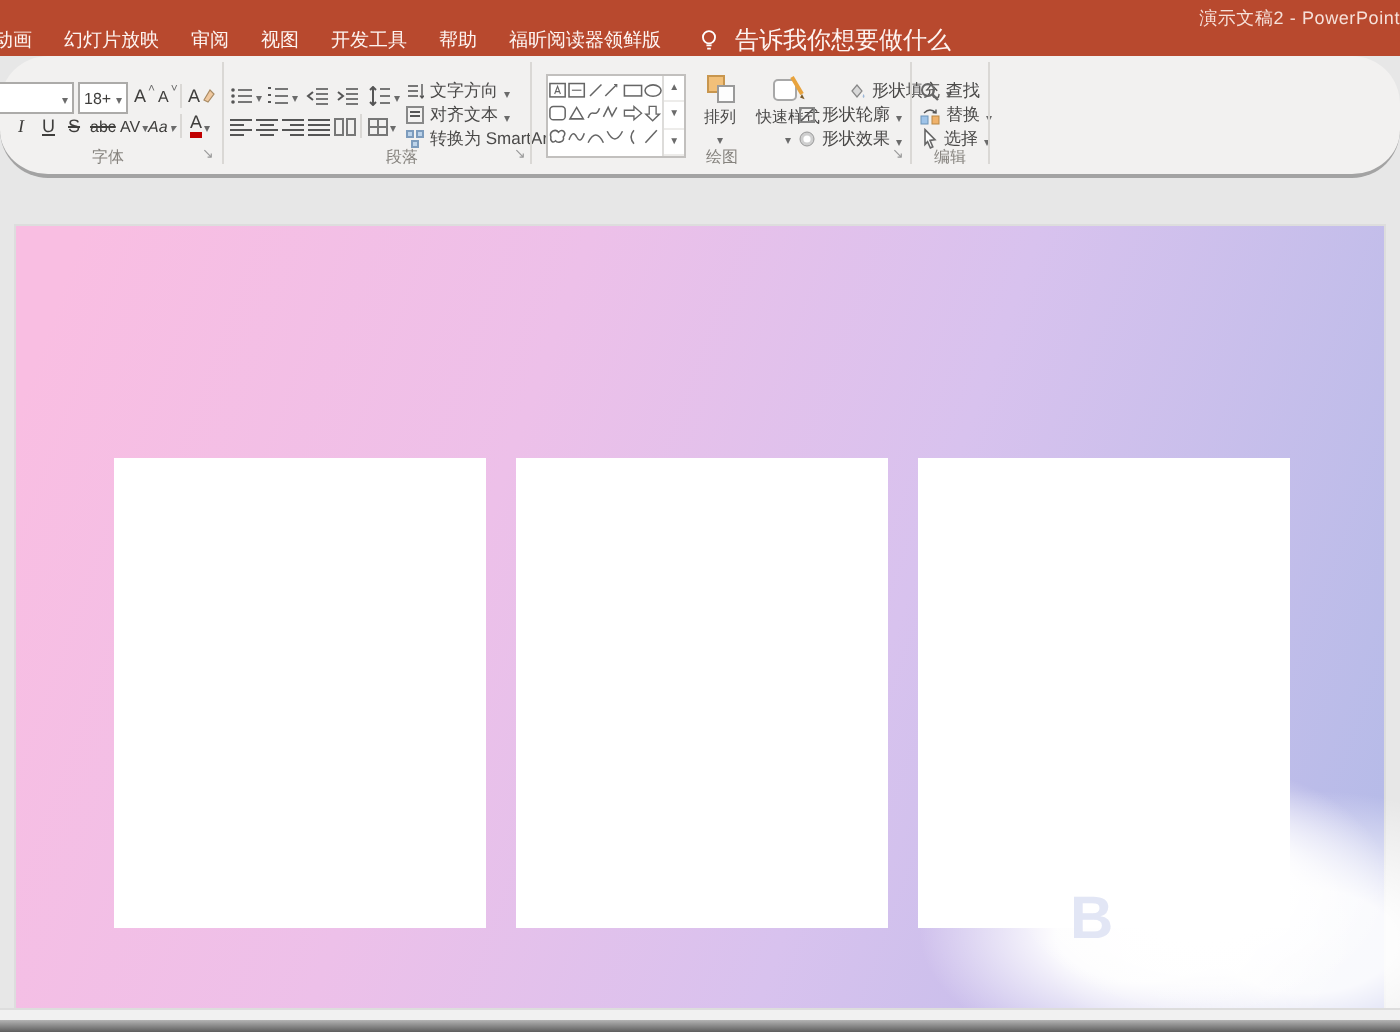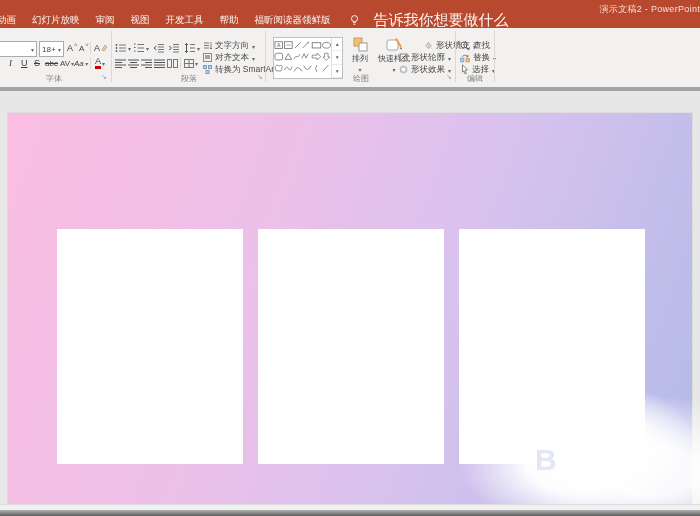--- a/index.html
+++ b/index.html
@@ -6,25 +6,25 @@
   .app{position:relative;width:700px;height:516px;background:#E7E7E7;
        font-family:"Liberation Sans",sans-serif;overflow:hidden;}
 
   
   .titlebar{position:absolute;top:0;left:0;width:700px;height:28px;background:#B8492E;}
   .app-title{position:absolute;top:3px;left:0;width:100%;text-align:right;
              font-size:9px;color:#F6E0D9;letter-spacing:.3px;}
   .tabs{position:absolute;left:0;bottom:1px;height:14px;display:flex;align-items:center;}
   .tab{color:#FDF4F1;font-size:9.5px;padding:0 8px;white-space:nowrap;cursor:default;}
   .tab:first-child{margin-left:-11px;}
-  .tellme{display:flex;align-items:center;gap:14px;margin-left:10px;color:#FDF4F1;font-size:15px;white-space:nowrap;}
+  .tellme{display:flex;align-items:center;gap:8px;margin-left:10px;color:#FDF4F1;font-size:12px;white-space:nowrap;}
 
   
   .ribbon{position:absolute;top:28px;left:0;width:700px;height:59px;background:#F2F1F0;
-          border-bottom:4px solid #a3a3a3;font-size:9px;color:#3F3E3C;}
+          border-bottom:2px solid #a3a3a3;font-size:9px;color:#3F3E3C;border-radius:24px;}
   .vdiv{position:absolute;top:3px;height:51px;width:1px;background:#DAD8D5;}
   .glabel{position:absolute;top:45px;font-size:8px;color:#87847F;text-align:center;}
   .launcher{position:absolute;top:45px;font-size:7px;color:#9a9a9a;}
   .combo{position:absolute;background:#fff;border:1px solid #ACABA9;box-sizing:border-box;
          display:flex;align-items:center;justify-content:space-between;padding:0 2px;height:16px;}
   .dd::after{content:"▾";font-size:6px;color:#6b6b6b;line-height:1;}
   .btn{position:absolute;display:flex;align-items:center;gap:1px;height:14px;cursor:default;}
   .stackbtn{position:absolute;display:flex;align-items:center;gap:3px;height:11px;
             font-size:8.5px;color:#4A4948;white-space:nowrap;cursor:default;}
   .mini{font-size:8px;}
@@ -261,21 +261,21 @@
     </div>
     <div class="stackbtn" style="left:203px;top:36px;">
       <svg width="9" height="9" viewBox="0 0 9 9">
         <rect x="0.5" y="0.5" width="3" height="3" fill="#BCD3EA" stroke="#7d9cbd"></rect>
         <rect x="5.5" y="0.5" width="3" height="3" fill="#BCD3EA" stroke="#7d9cbd"></rect>
         <rect x="3" y="5.5" width="3" height="3" fill="#BCD3EA" stroke="#7d9cbd"></rect>
       </svg>
       <span>转换为 SmartArt</span>
       <span class="dd"></span>
     </div>
-    <div class="glabel" style="left:113px;width:152px;">段落</div>
+    <div class="glabel" style="left:113px;width:152px;padding-left:12px;">段落</div>
     <div class="launcher" style="left:257px;">↘</div>
     <div class="vdiv" style="left:265px;"></div>
 
     <div class="gallery">
       <svg width="59" height="40" viewBox="0 0 60 38">
         <g fill="none" stroke="#666" stroke-width="0.8">
           <rect x="1" y="2" width="8" height="7"></rect>
             <path d="M3.5,7.5 L5,3.5 L6.5,7.5 M4,6.2 L6,6.2" stroke-width="0.6"></path>
           <rect x="11" y="2" width="8" height="7"></rect>
             <line x1="12.5" y1="5.5" x2="17.5" y2="5.5" stroke-width="0.6"></line>

